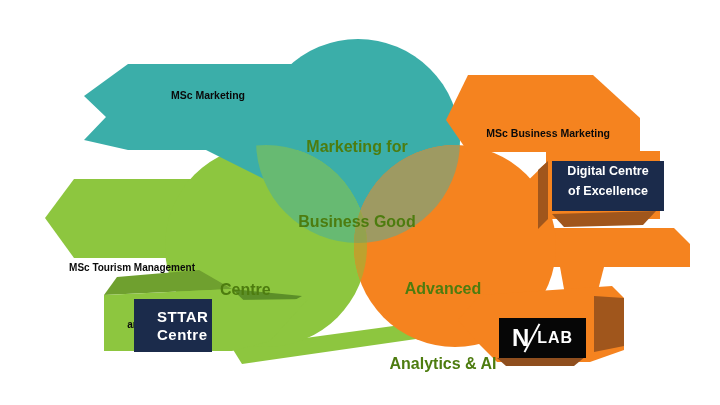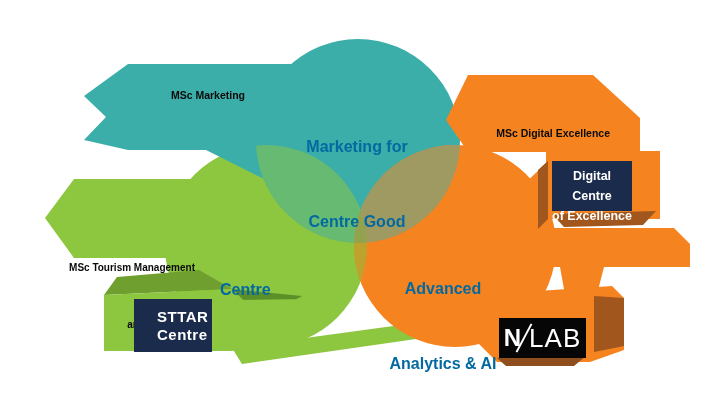--- a/index.html
+++ b/index.html
@@ -2,31 +2,31 @@
 <html><head>
 <meta charset="utf-8">
 <style>
   html,body{margin:0;padding:0;background:#ffffff;}
   #stage{
     position:relative;width:720px;height:405px;background:#ffffff;overflow:hidden;
     font-family:"Liberation Sans", sans-serif;
   }
   #stage svg{position:absolute;left:0;top:0;}
   .txt{position:absolute;white-space:pre;}
-  .circle-label{font-weight:700;font-size:16px;line-height:25px;color:#0369a1;}
+  .circle-label{font-weight:700;font-size:16px;line-height:25px;color:#4d7c0f;}
   .center{text-align:center;}
   .tag{font-weight:700;font-size:10.5px;line-height:19px;color:#0A0A0A;text-align:right;width:140px;}
   .navybox{position:absolute;background:#1B2B4B;color:#ffffff;font-weight:700;}
-  .dcoe{left:552px;top:161px;width:80px;height:50px;font-size:12.5px;line-height:20px;text-align:center;padding-top:5px;box-sizing:border-box;}
+  .dcoe{left:552px;top:161px;width:112px;height:50px;font-size:12.5px;line-height:20px;text-align:center;box-sizing:border-box;}
   .sttar{left:134px;top:299px;width:78px;height:53px;font-size:15px;line-height:18px;padding:9px 0 0 23px;box-sizing:border-box;letter-spacing:.5px;}
   .nlab{position:absolute;left:499px;top:318px;width:87px;height:40px;background:#060606;color:#fff;
         display:flex;align-items:center;justify-content:center;}
   .nlab .n{font-weight:700;font-size:24px;}
   .nlab .slash{display:inline-block;width:2px;height:32px;background:#ffffff;transform:rotate(28deg);margin:0 4px 0 2px;}
-  .nlab .lab{font-weight:400;font-size:26px;letter-spacing:1px;}
+  .nlab .lab{font-weight:700;font-size:16px;letter-spacing:1px;}
 </style>
 </head>
 <body>
 
 <div id="stage">
 
   <svg width="720" height="405" viewBox="0 0 720 405">
     <defs>
       <clipPath id="clipTeal">
           <circle cx="358" cy="141" r="102"></circle>
@@ -76,35 +76,35 @@
     <path d="M538,170 L548,161 L548,219 L538,229 Z" fill="#A0561C"></path>
     <path d="M552,214 L656,211 L643,225 L564,227 Z" fill="#A0561C"></path>
 
     <path d="M480,295 L612,286 L624,298 L624,350 L590,362 L497,362 L480,345 L458,320 Z" fill="#F5831F"></path>
     <path d="M594,296 L624,298 L624,346 L594,352 Z" fill="#A0561C"></path>
     <path d="M497,358 L586,356 L574,366 L506,366 Z" fill="#8F4E1E"></path>
   </svg>
 
   <div class="txt circle-label center" style="left:277px;top:84px;width:160px;">
     <div>Marketing for</div>
-    <div>Centre Good</div>
+    <div>Business Good</div>
   </div>
 
   <div class="txt circle-label" style="left:220px;top:227px;">
     <div>Centre</div>
   </div>
 
   <div class="txt circle-label center" style="left:363px;top:226px;width:160px;">
     <div>Advanced</div>
     <div>Analytics &amp; AI</div>
   </div>
 
   <div class="txt tag" style="left:105px;top:86px;">MSc Marketing</div>
 
-  <div class="txt tag" style="left:470px;top:124px;">MSc Digital Excellence</div>
+  <div class="txt tag" style="left:470px;top:124px;">MSc Business Marketing</div>
 
   <div class="txt tag" style="left:55px;top:220px;font-size:10px;">
     <div>MSc Tourism Management</div>
     <div>and Marketing</div>
   </div>
 
 
   <div class="navybox dcoe">
     <div>Digital Centre</div>
     <div>of Excellence</div>

